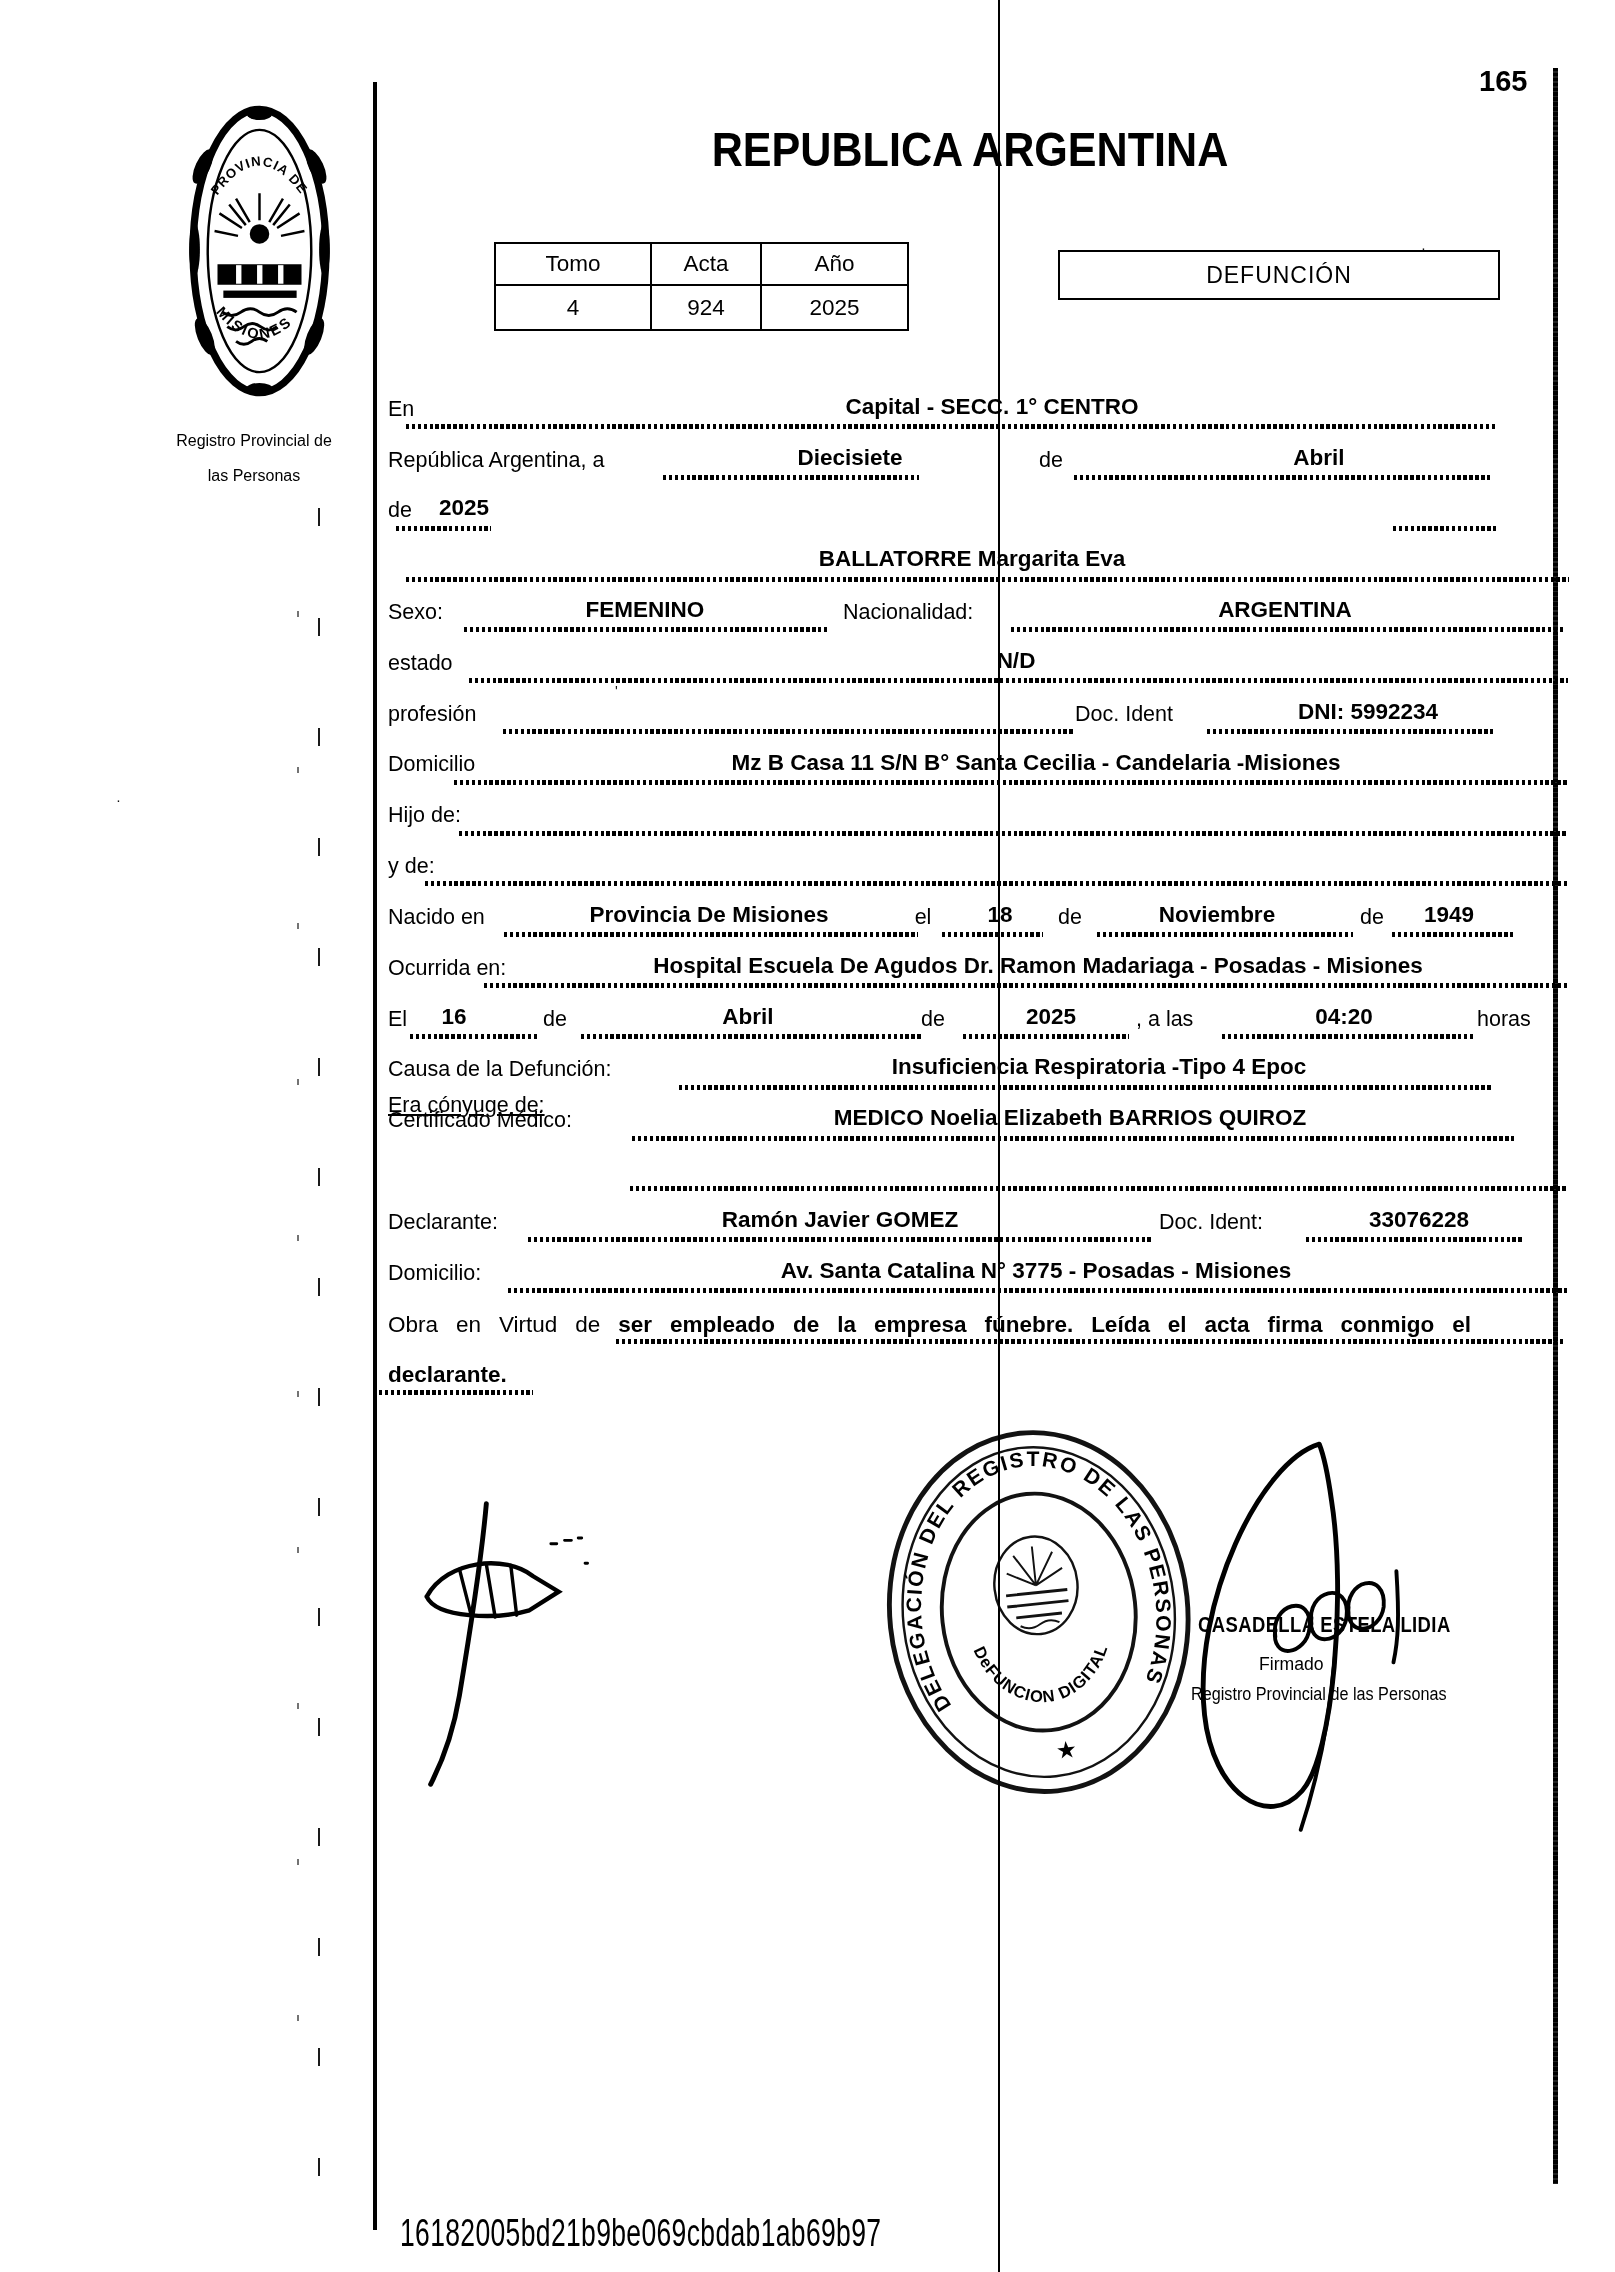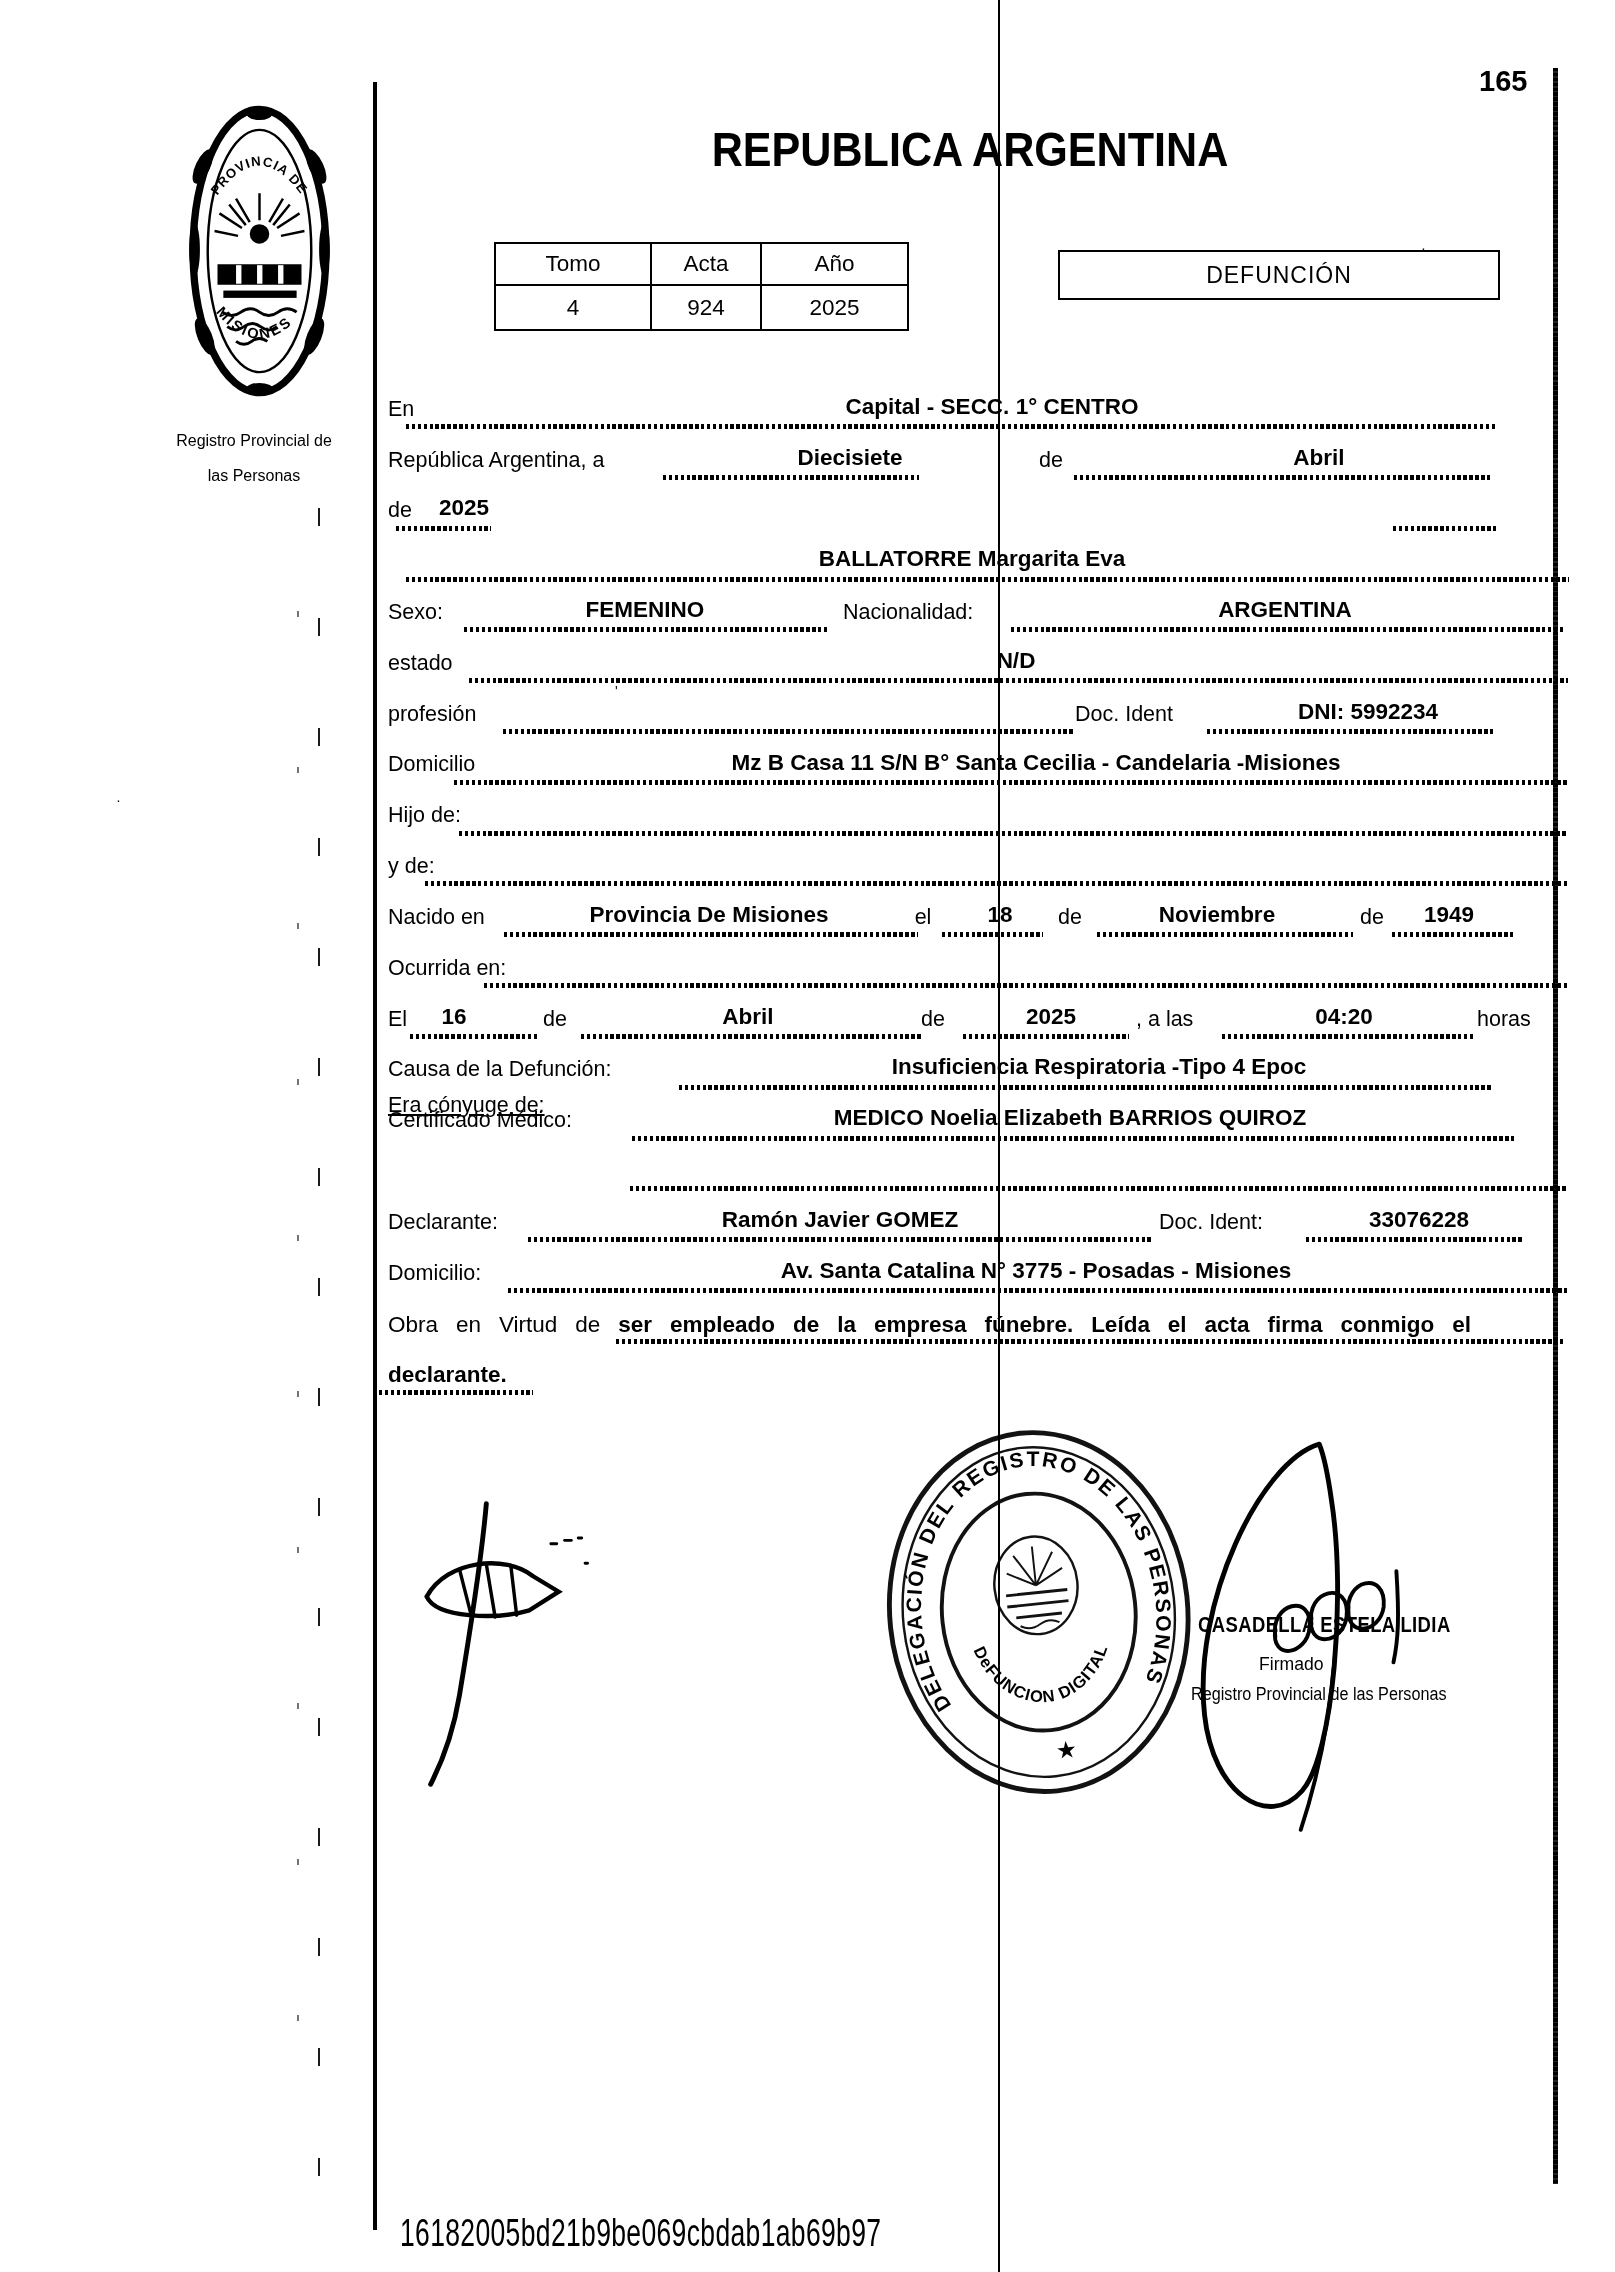--- a/index.html
+++ b/index.html
@@ -158,20 +158,21 @@
   <div class="t lbl c" style="left:1070px;top:906px;">de</div>
   <div class="t val c" style="left:1217px;top:903px;">Noviembre</div>
   <div class="t lbl c" style="left:1372px;top:906px;">de</div>
   <div class="t val c" style="left:1449px;top:903px;">1949</div>
   <div class="dot" style="left:504px;top:932px;width:414px;"></div>
   <div class="dot" style="left:942px;top:932px;width:101px;"></div>
   <div class="dot" style="left:1097px;top:932px;width:256px;"></div>
   <div class="dot" style="left:1392px;top:932px;width:124px;"></div>
 
   <div class="t lbl" style="left:388px;top:957px;">Ocurrida en:</div>
+  <div class="t val c" style="left:1038px;top:954px;">Hospital Escuela De Agudos Dr. Ramon Madariaga - Posadas - Misiones</div>
   <div class="dot" style="left:484px;top:983px;width:1085px;"></div>
 
   <div class="t lbl" style="left:388px;top:1008px;">El</div>
   <div class="t val c" style="left:454px;top:1005px;">16</div>
   <div class="t lbl c" style="left:555px;top:1008px;">de</div>
   <div class="t val c" style="left:748px;top:1005px;">Abril</div>
   <div class="t lbl c" style="left:933px;top:1008px;">de</div>
   <div class="t val c" style="left:1051px;top:1005px;">2025</div>
   <div class="t lbl" style="left:1136px;top:1008px;">, a las</div>
   <div class="t val c" style="left:1344px;top:1005px;">04:20</div>

